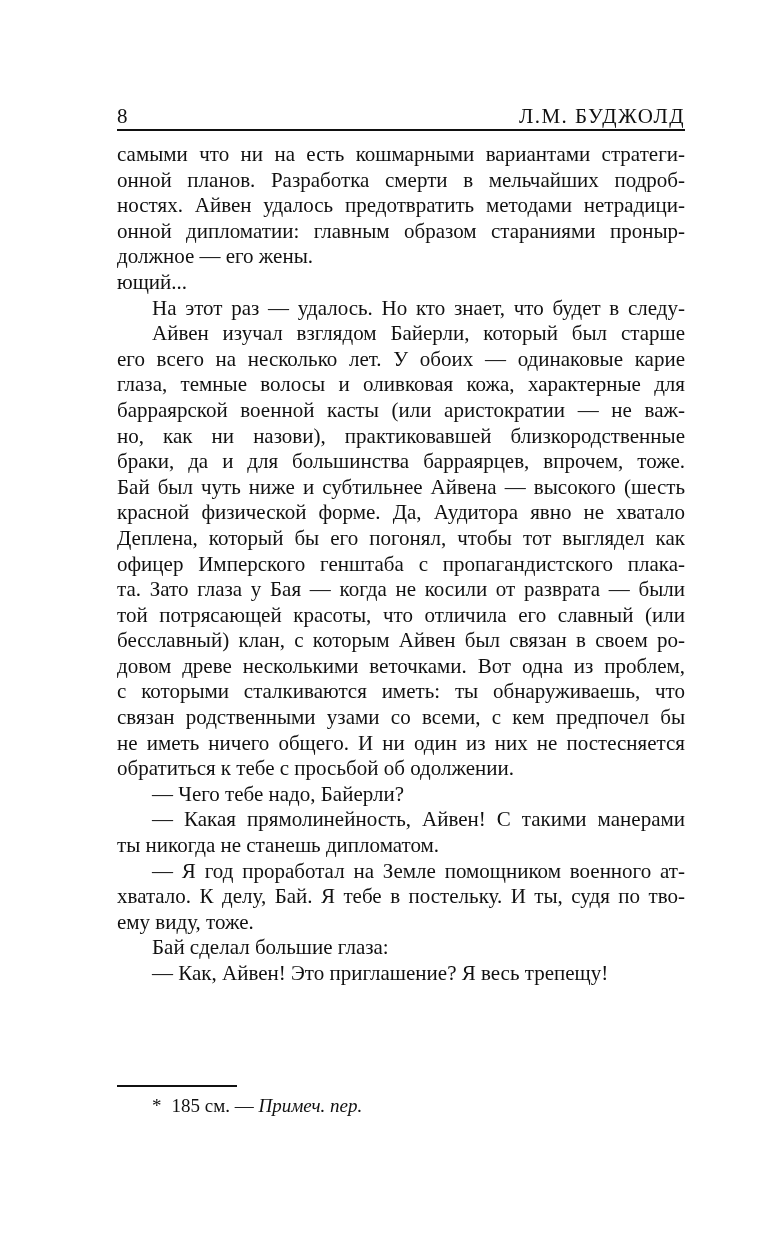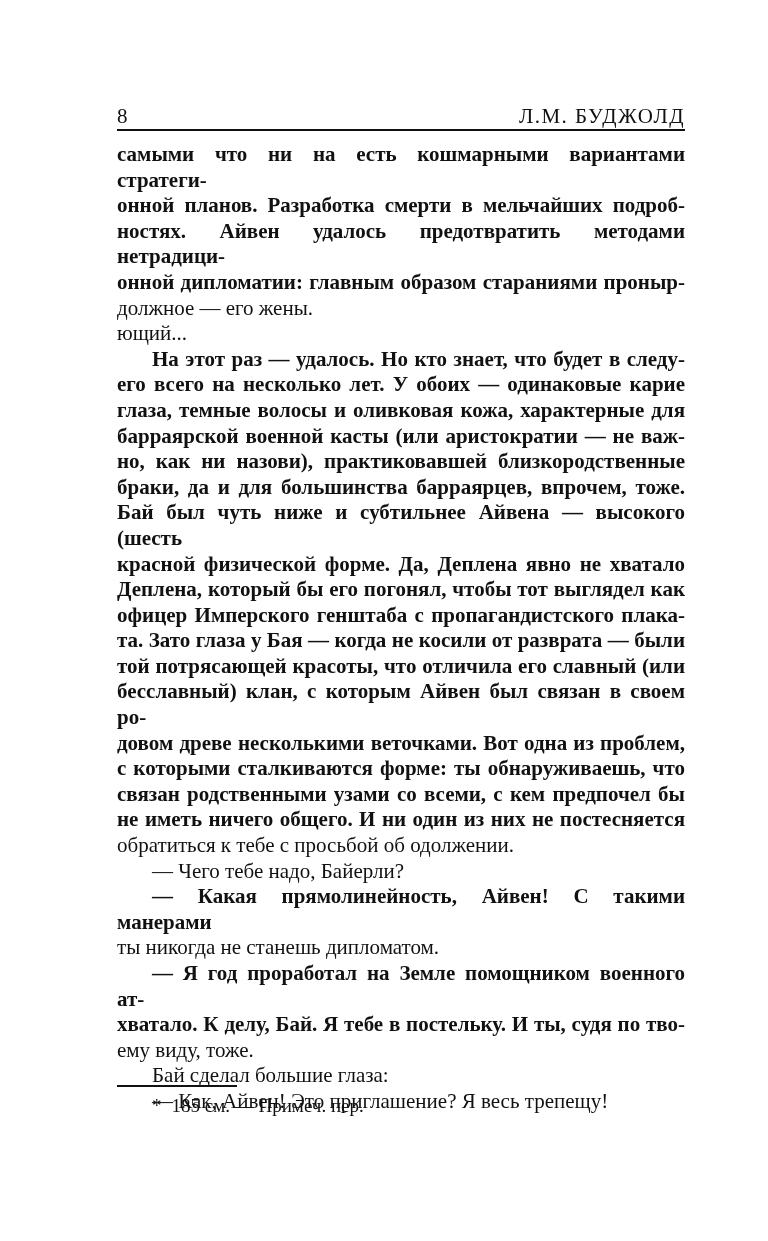--- a/index.html
+++ b/index.html
@@ -53,21 +53,20 @@
     line-height: 25.6px;
   }
   .line {
     white-space: normal;
     text-align: left;
   }
   .line.just {
     text-align: justify;
     text-align-last: justify;
     text-justify: inter-word;
-    font-weight: bold;
   }
   .line.indent {
     text-indent: 35px;
   }
   
   .footnote-rule {
     position: absolute;
     left: 117px;
     top: 1085px;
     width: 120px;
@@ -80,20 +79,21 @@
     width: 568px;
     top: 1094px;
     font-size: 19px;
     line-height: 24px;
     text-indent: 35px;
   }
   .footnote .marker {
     margin-right: 10px;
   }
   .footnote .src {
+    font-style: italic;
   }
 </style>
 </head>
 <body>
 
 <div class="page">
 
   <div class="header">
     <span class="pagenum">8</span>
     <span class="running">Л.М. БУДЖОЛД</span>
@@ -102,34 +102,35 @@
   <div class="header-rule"></div>
 
   <div class="bodytext" id="body-text">
       <div class="line just">самыми что ни на есть кошмарными вариантами стратеги-</div>
       <div class="line just">онной планов. Разработка смерти в мельчайших подроб-</div>
       <div class="line just">ностях. Айвен удалось предотвратить методами нетрадици-</div>
       <div class="line just">онной дипломатии: главным образом стараниями проныр-</div>
       <div class="line">должное — его жены.</div>
       <div class="line">ющий...</div>
       <div class="line just indent">На этот раз — удалось. Но кто знает, что будет в следу-</div>
+      <div class="line just indent">Айвен изучал взглядом Байерли, который был старше</div>
       <div class="line just">его всего на несколько лет. У обоих — одинаковые карие</div>
       <div class="line just">глаза, темные волосы и оливковая кожа, характерные для</div>
       <div class="line just">барраярской военной касты (или аристократии — не важ-</div>
       <div class="line just">но, как ни назови), практиковавшей близкородственные</div>
       <div class="line just">браки, да и для большинства барраярцев, впрочем, тоже.</div>
       <div class="line just">Бай был чуть ниже и субтильнее Айвена — высокого (шесть</div>
-      <div class="line just">красной физической форме. Да, Деплена явно не хватало</div>
+      <div class="line just">красной физической форме. Да, Аудитора явно не хватало</div>
       <div class="line just">Деплена, который бы его погонял, чтобы тот выглядел как</div>
       <div class="line just">офицер Имперского генштаба с пропагандистского плака-</div>
       <div class="line just">та. Зато глаза у Бая — когда не косили от разврата — были</div>
       <div class="line just">той потрясающей красоты, что отличила его славный (или</div>
       <div class="line just">бесславный) клан, с которым Айвен был связан в своем ро-</div>
       <div class="line just">довом древе несколькими веточками. Вот одна из проблем,</div>
-      <div class="line just">с которыми сталкиваются форме: ты обнаруживаешь, что</div>
+      <div class="line just">с которыми сталкиваются иметь: ты обнаруживаешь, что</div>
       <div class="line just">связан родственными узами со всеми, с кем предпочел бы</div>
       <div class="line just">не иметь ничего общего. И ни один из них не постесняется</div>
       <div class="line">обратиться к тебе с просьбой об одолжении.</div>
       <div class="line indent">— Чего тебе надо, Байерли?</div>
       <div class="line just indent">— Какая прямолинейность, Айвен! С такими манерами</div>
       <div class="line">ты никогда не станешь дипломатом.</div>
       <div class="line just indent">— Я год проработал на Земле помощником военного ат-</div>
       <div class="line just">хватало. К делу, Бай. Я тебе в постельку. И ты, судя по тво-</div>
       <div class="line">ему виду, тоже.</div>
       <div class="line indent">Бай сделал большие глаза:</div>

